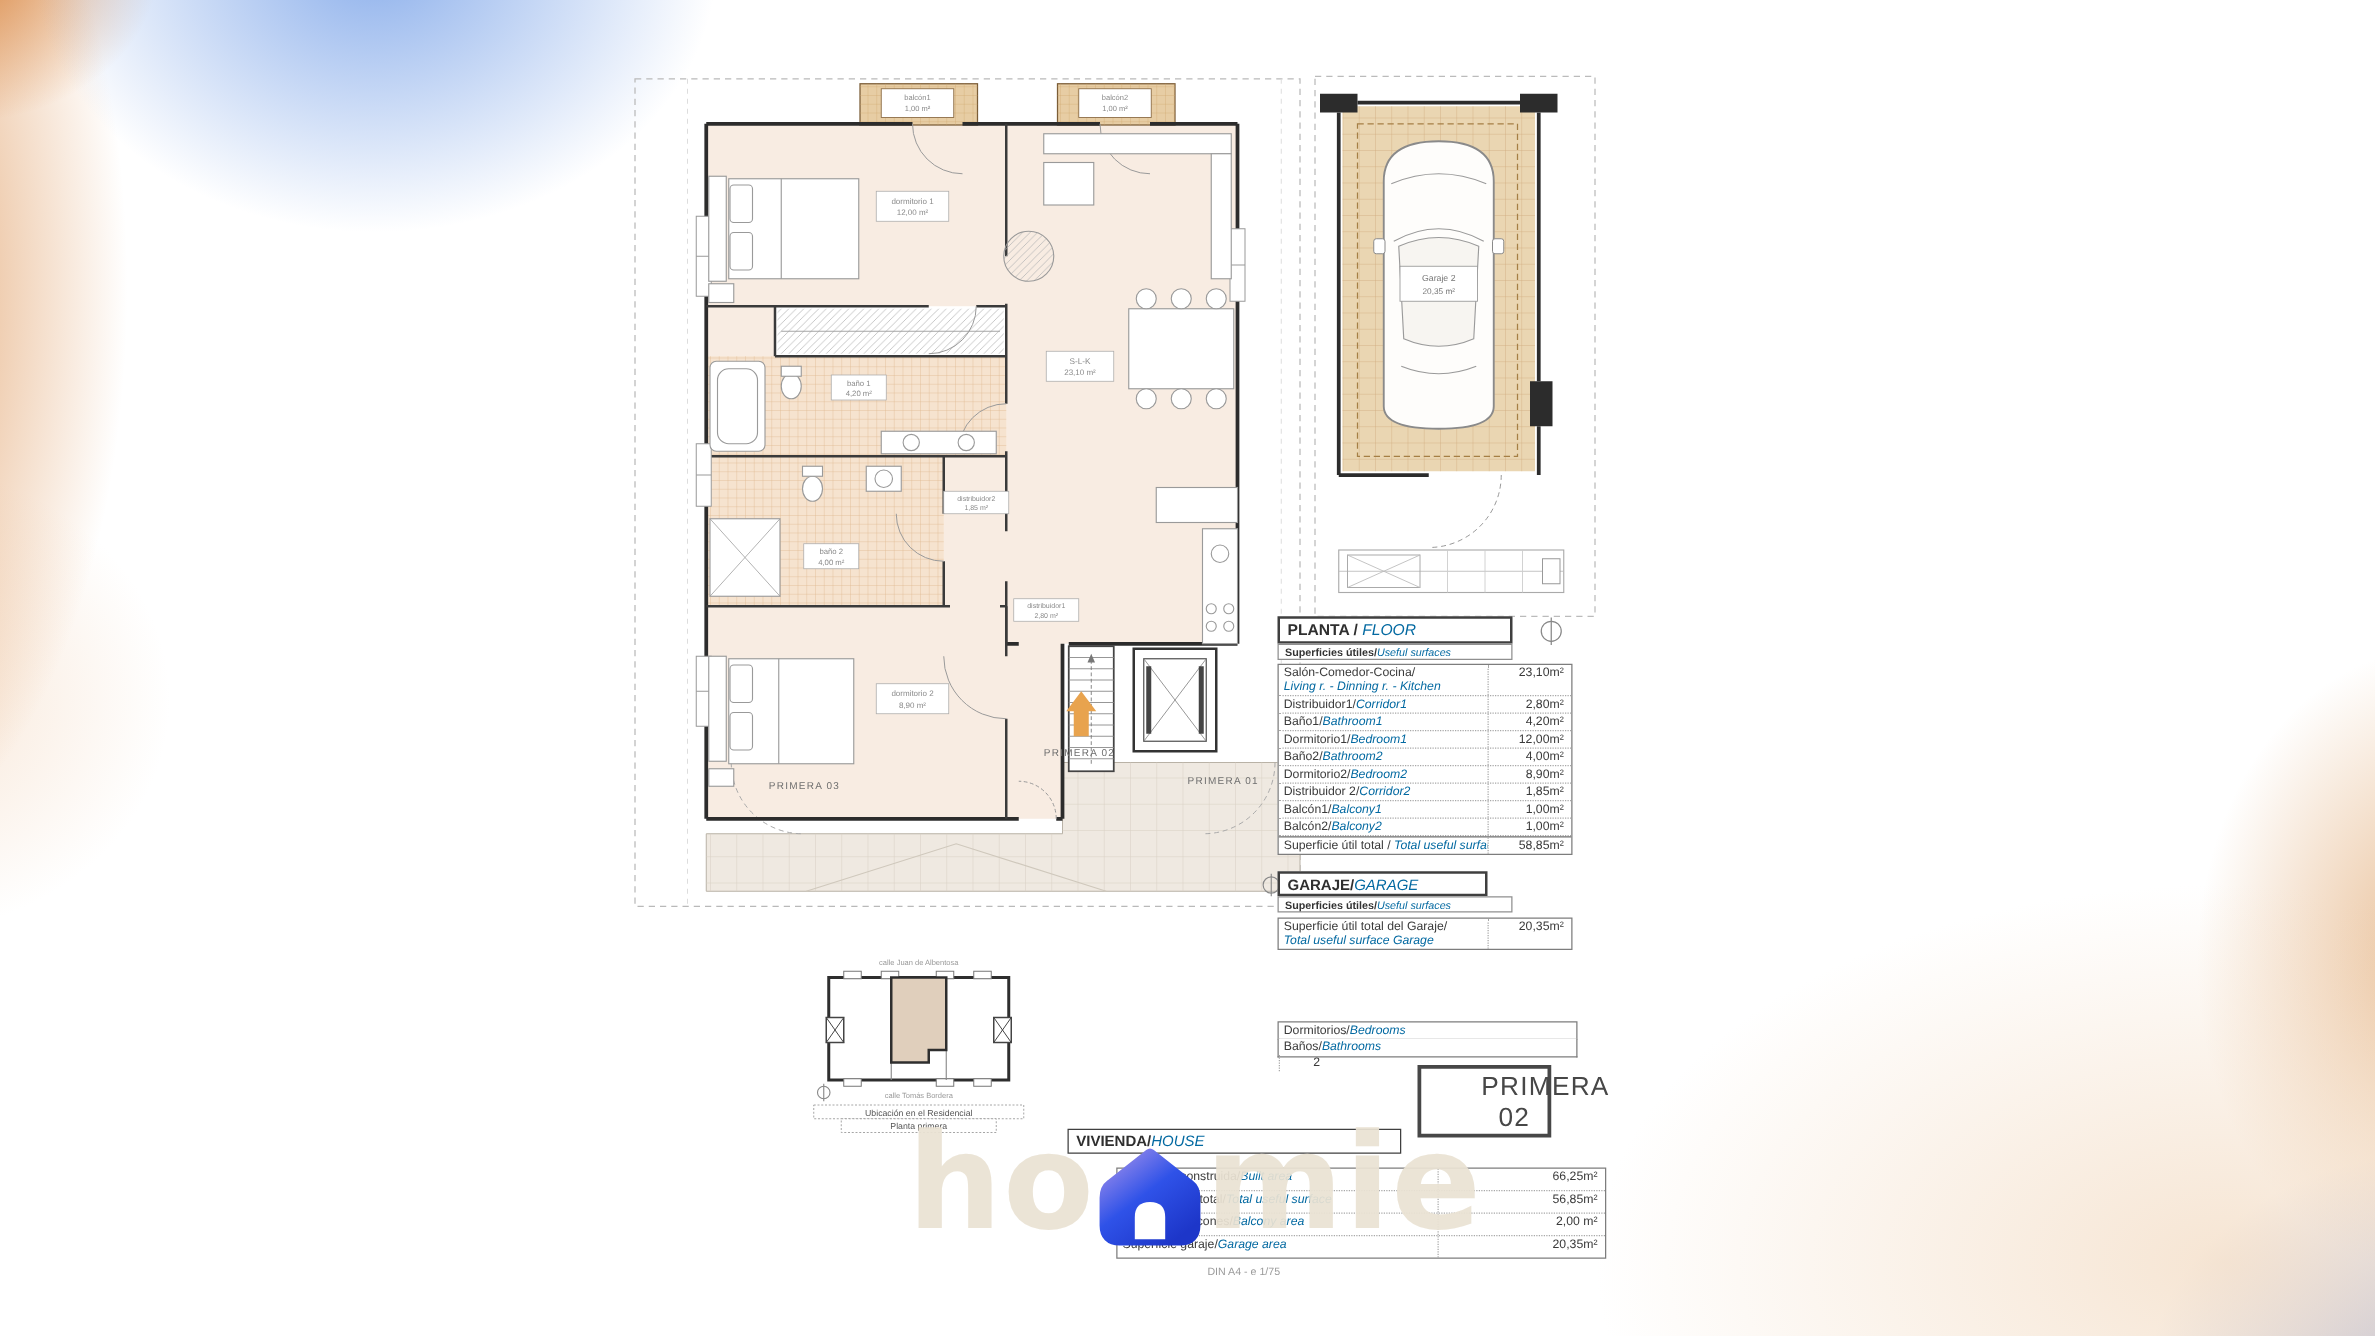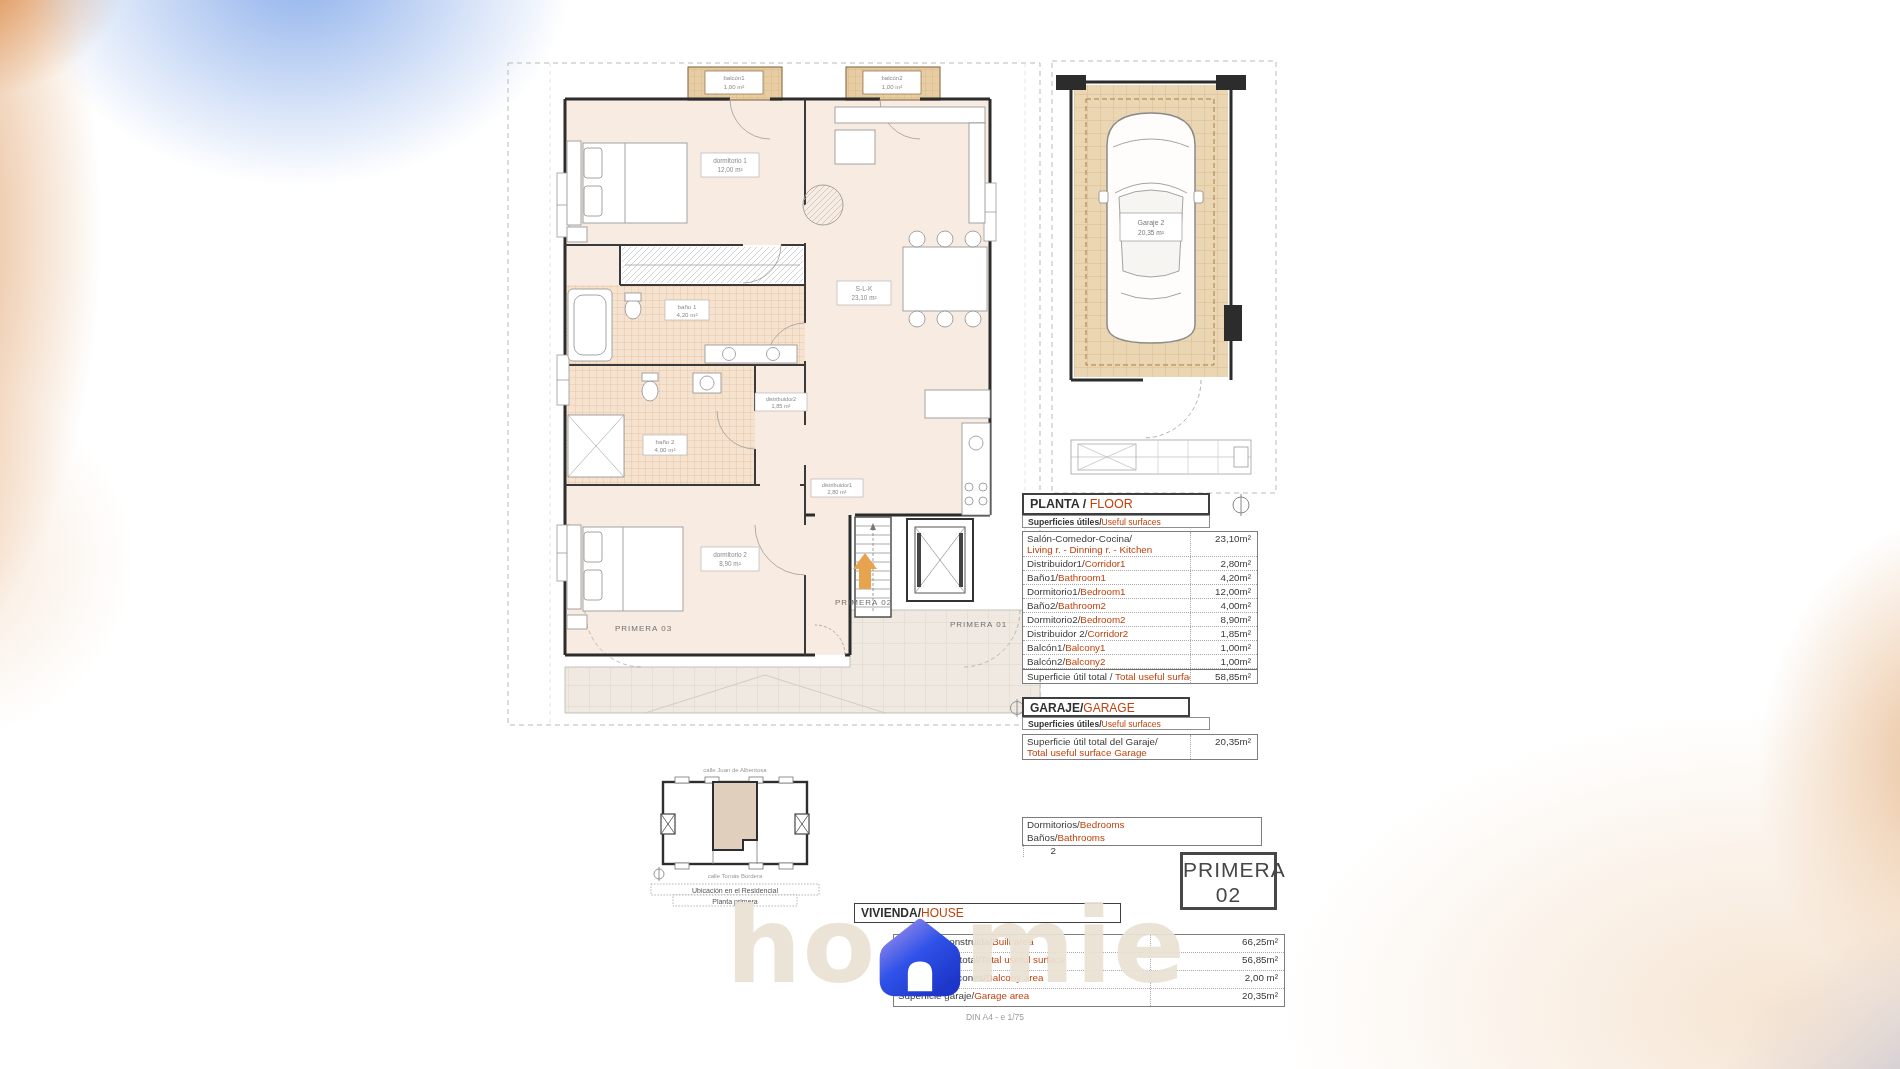--- a/index.html
+++ b/index.html
@@ -18,21 +18,21 @@
   }
   .abs{position:absolute;box-sizing:border-box;}
   svg text{font-family:"Liberation Sans",sans-serif;}
 
   
   .hdr{border:2px solid #3f3f3f;background:#fff;color:#2f2f2f;
        font-size:12.5px;font-weight:700;padding:2px 6px;white-space:nowrap;}
   .hdr .en{font-weight:400;}
   .sub{border:1px solid #8f8f8f;background:#fff;color:#333;
        font-size:8.6px;font-weight:700;padding:1px 5px;white-space:nowrap;}
-  .en{color:#c2410c;font-weight:400;margin-top:16px;}
+  .en{font-style:italic;color:#0369a1;font-weight:400;margin-top:16px;}
   .rows{border:1px solid #7d7d7d;background:#fff;}
   .prow{display:flex;border-bottom:1px dotted #a8a8a8;font-size:9.8px;color:#3a3a3a;justify-content:space-between;}
   .prow:last-child{border-bottom:none;}
   .prow .lbl{flex:1;padding:1px 4px;white-space:nowrap;overflow:hidden;}
   .prow .val{width:58px;border-left:1px dotted #a8a8a8;text-align:right;padding:1px 6px 1px 2px;}
   .prow.total{border-top:1px solid #6e6e6e;}
   .vrow .val{width:125px;}
   .crow{display:flex;border:1px solid #7d7d7d;background:#fff;font-size:9.8px;color:#3a3a3a;}
   .crow .lbl{flex:1;padding:1px 4px;white-space:nowrap;}
   .crow .sp{width:33px;border-left:1px dotted #a8a8a8;}
@@ -394,21 +394,21 @@
     <div class="lbl"><span>Dormitorios/</span><span class="en">Bedrooms</span></div>
     <div class="sp"></div>
     <div class="val">2</div>
   </div>
   <div class="abs crow" style="left:1022px;top:831px;width:240px;height:15px;border-top:none;flex-direction:column;">
     <div class="lbl"><span>Baños/</span><span class="en">Bathrooms</span></div>
     <div class="sp"></div>
     <div class="val">2</div>
   </div>
 
-  <div class="abs primera" style="left:1180px;top:852px;width:97px;height:58px;">
+  <div class="abs primera" style="left:1134px;top:852px;width:107px;height:58px;padding-left:48px;">
     <div>PRIMERA</div>
     <div>02</div>
   </div>
 
   <div class="abs hdr" style="left:854px;top:903px;width:267px;height:20px;font-size:12px;border-width:1.5px;">
     <span>VIVIENDA/</span><span class="en">HOUSE</span>
   </div>
   <div class="abs rows" style="left:893px;top:934px;width:392px;">
     <div class="prow vrow" style="height:17px;">
       <div class="lbl"><span>Superficie construida/</span><span class="en">Built area</span></div>

